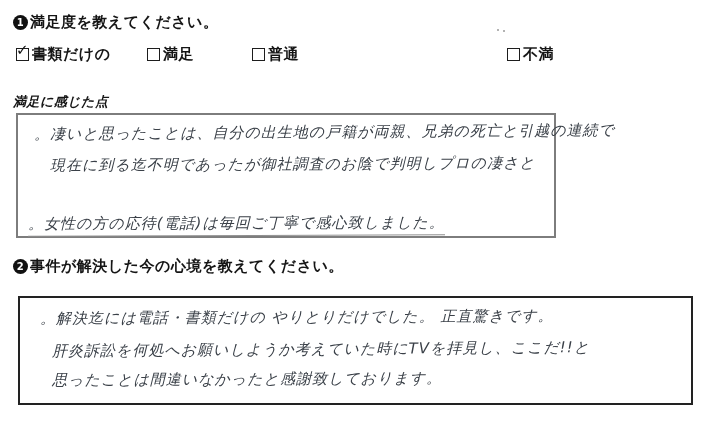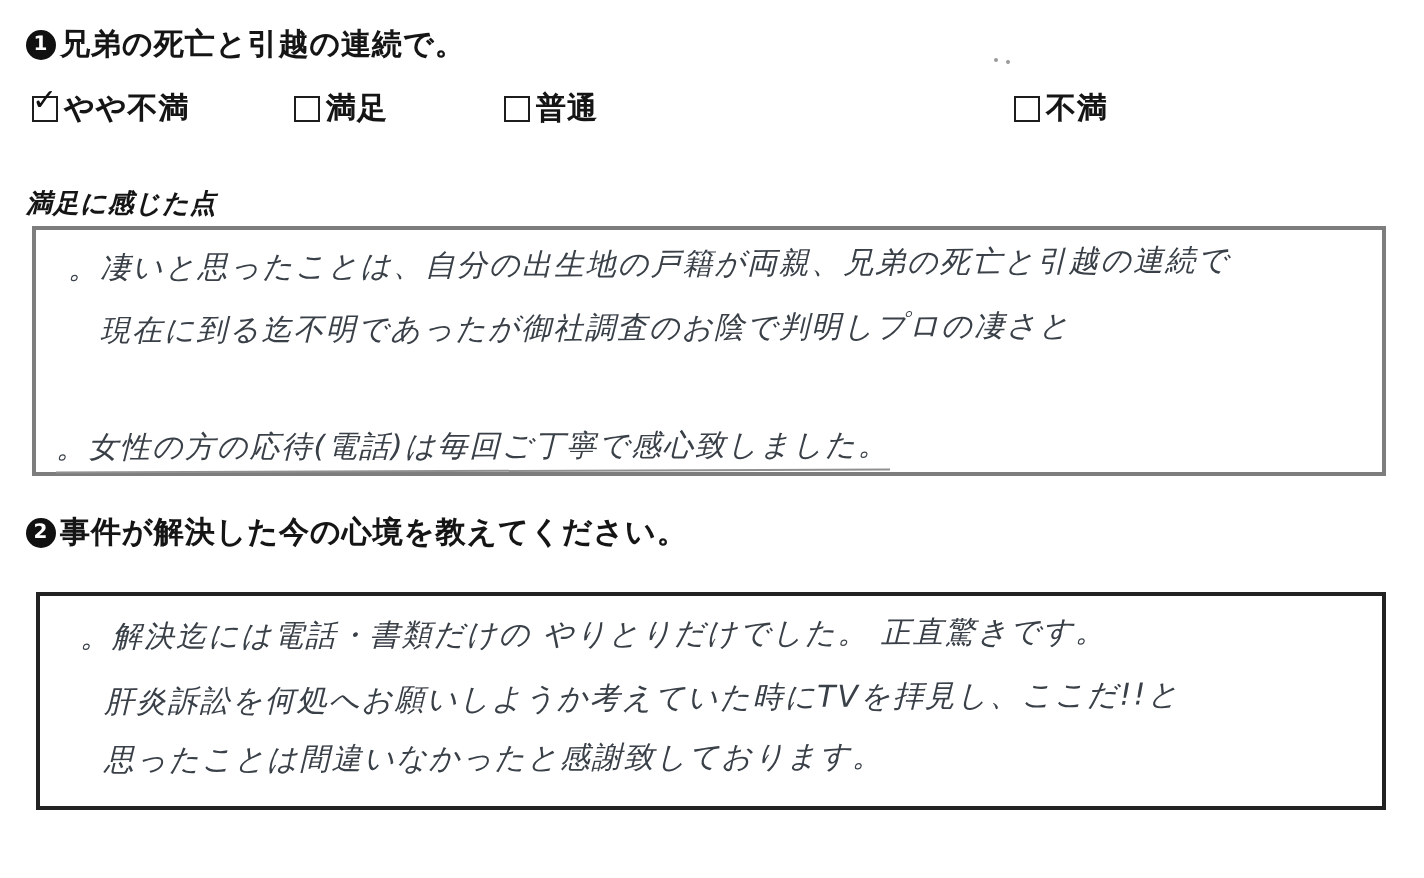--- a/index.html
+++ b/index.html
@@ -83,21 +83,21 @@
     font-weight: 600;
     letter-spacing: 0.5px;
     font-style: italic;
   }
   .answer-box {
     position: absolute;
     background: #fff;
   }
   .answer-box.b1 {
     left: 16px; top: 113px;
-    width: 677px; height: 125px;
+    width: 540px; height: 125px;
     border: 2px solid #7d7d7d;
   }
   .answer-box.b2 {
     left: 18px; top: 296px;
     width: 675px; height: 109px;
     border: 2px solid #222222;
   }
 
   
   .hw {
@@ -129,28 +129,28 @@
   .nd1 { left: 497px; top: 29px; }
   .nd2 { left: 503px; top: 30px; }
 </style>
 </head>
 <body>
 
 <div class="page">
 
   <div class="q-heading q1">
     <span class="q-num">1</span>
-    <span>兄弟の死亡と引越の連続で。</span>
+    <span>満足度を教えてください。</span>
   </div>
 
   <div class="option" style="left:16px">
     <span class="cbox checked">
         <span class="check">✓</span>
       </span>
-    <span>やや不満</span>
+    <span>書類だけの</span>
   </div>
   <div class="option" style="left:147px">
     <span class="cbox"></span>
     <span>満足</span>
   </div>
   <div class="option" style="left:252px">
     <span class="cbox"></span>
     <span>普通</span>
   </div>
   <div class="option" style="left:507px">

